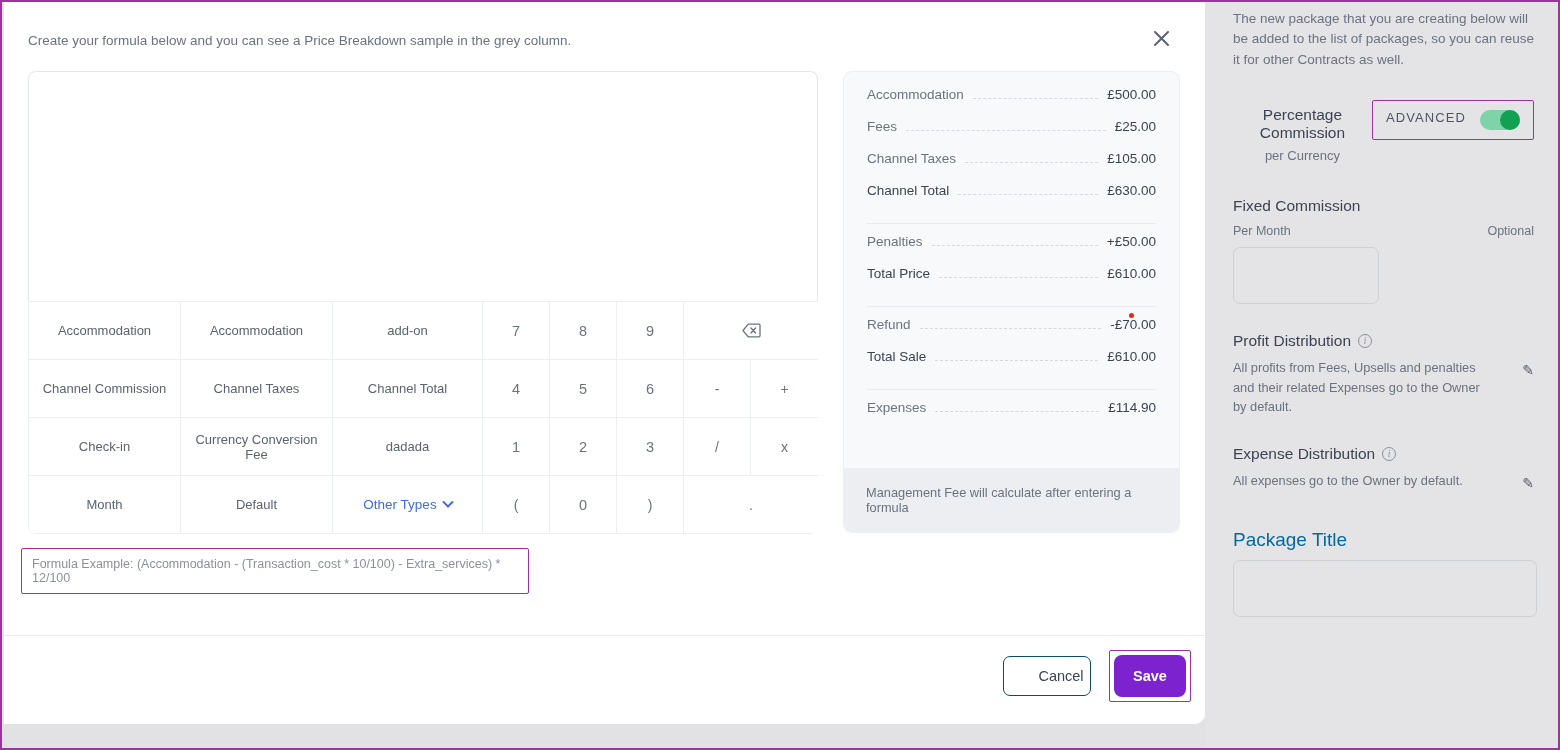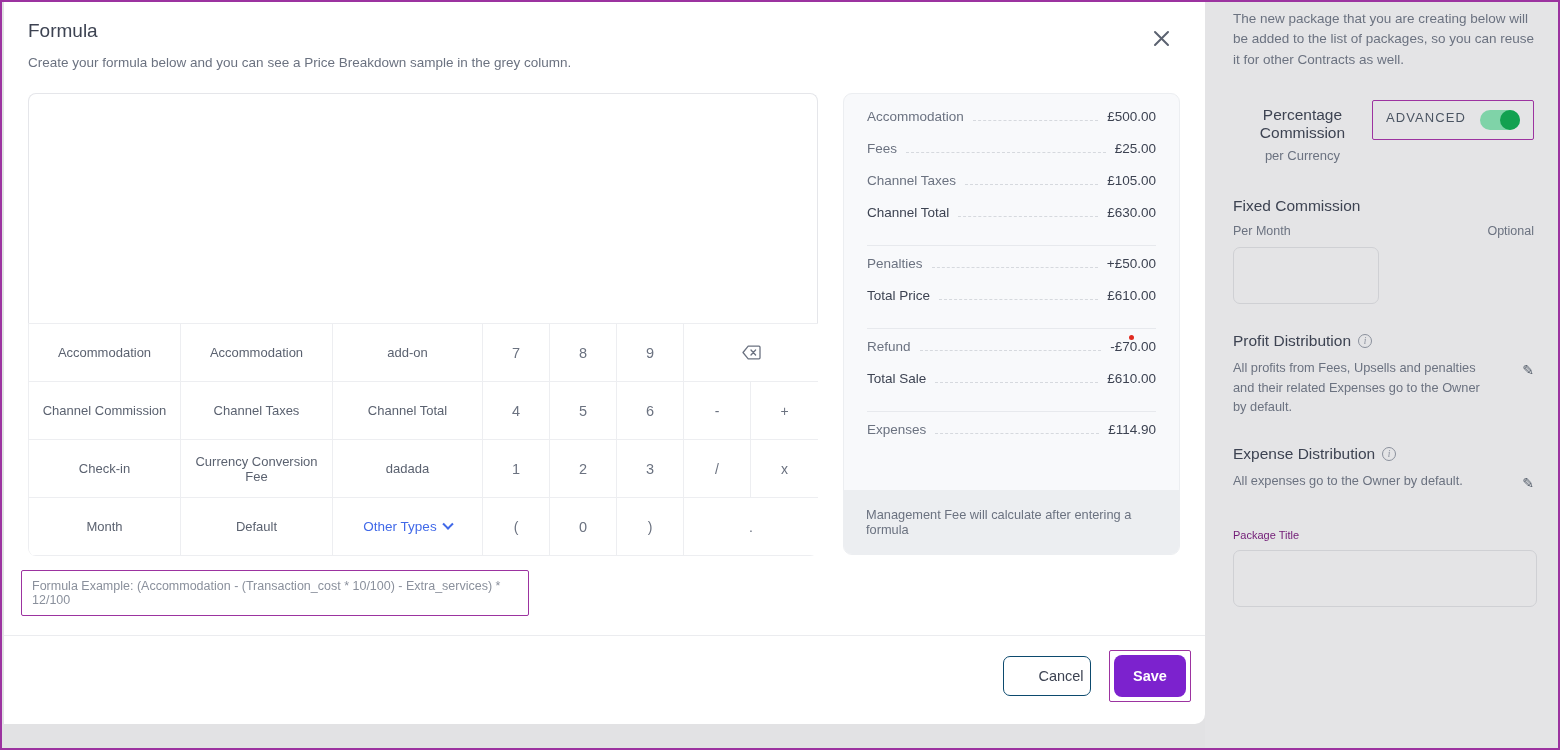--- a/index.html
+++ b/index.html
@@ -149,21 +149,21 @@
     max-width: 258px;
   }
   .pencil {
     font-size: 14px;
     color: #4b5563;
     flex: none;
     transform: translateY(4px);
   }
 
   #pkg-block { margin-top: 38px; }
-  #pkg-title-label { font-size: 11px; color: #701a75; }
+  #pkg-title-label { font-size: 19px; color: #0369a1; }
   #pkg-input {
     margin-top: 9px;
     width: 304px;
     height: 57px;
     border: 1px solid #cfd0d4;
     border-radius: 7px;
     background: #e4e4e6;
   }
 
   
@@ -434,21 +434,20 @@
     <div id="pkg-block">
       <div id="pkg-title-label">Package Title</div>
       <div id="pkg-input"></div>
     </div>
 
   </aside>
 
   <section id="dialog">
 
     <div id="dlg-head">
-      <h1 id="dlg-title">Formula</h1>
       <p id="dlg-sub">Create your formula below and you can see a Price Breakdown sample in the grey column.</p>
       <div id="close-btn">
         <svg width="17" height="17" viewBox="0 0 17 17" aria-hidden="true">
           <path d="M2 2 L15 15 M15 2 L2 15" stroke="#5b6270" stroke-width="2" stroke-linecap="round"></path>
         </svg>
       </div>
     </div>
 
     <div id="dlg-body">
 

